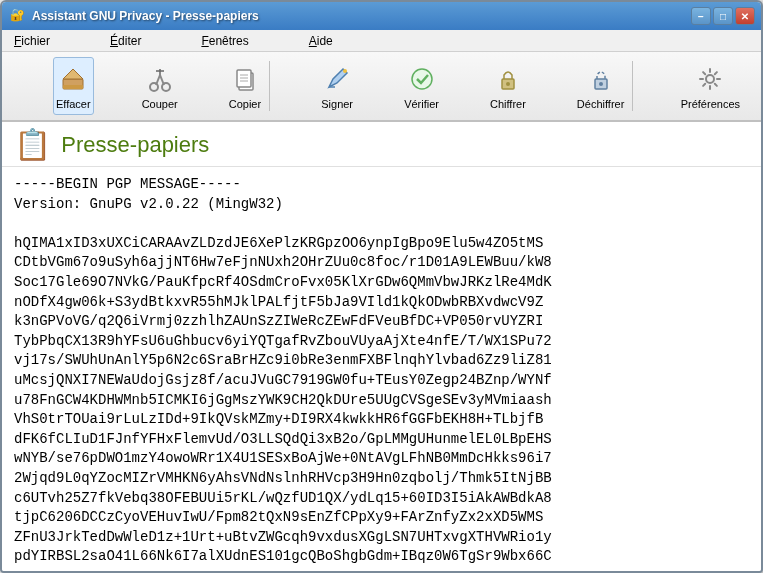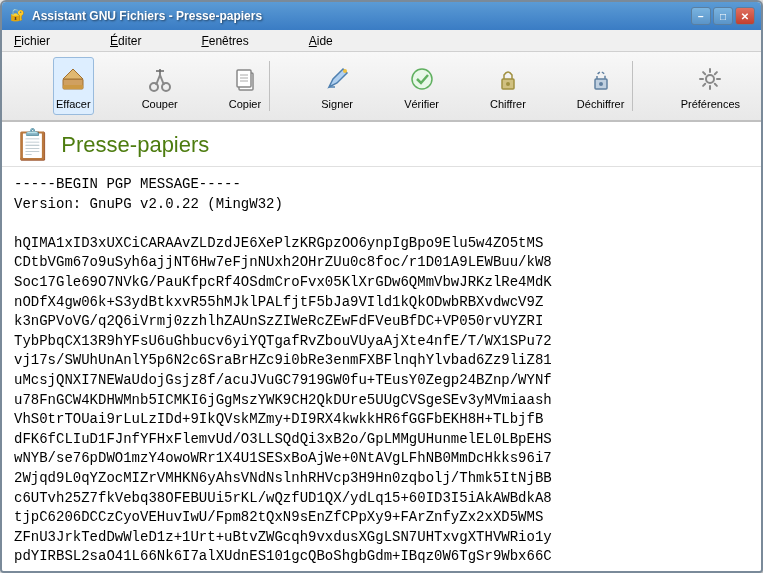--- a/index.html
+++ b/index.html
@@ -191,21 +191,21 @@
 
   </style>
 </head>
 <body>
 
 <div class="window">
 
   <div class="title-bar">
     <div class="title-bar-left">
       <span class="title-icon">🔐</span>
-      <span class="title-text">Assistant GNU Fichiers - Presse-papiers</span>
+      <span class="title-text">Assistant GNU Privacy - Presse-papiers</span>
     </div>
     <div class="title-buttons">
       <div class="title-btn minimize">−</div>
       <div class="title-btn maximize">□</div>
       <div class="title-btn close">✕</div>
     </div>
   </div>
 
   <div class="menu-bar">
     <div class="menu-item">

